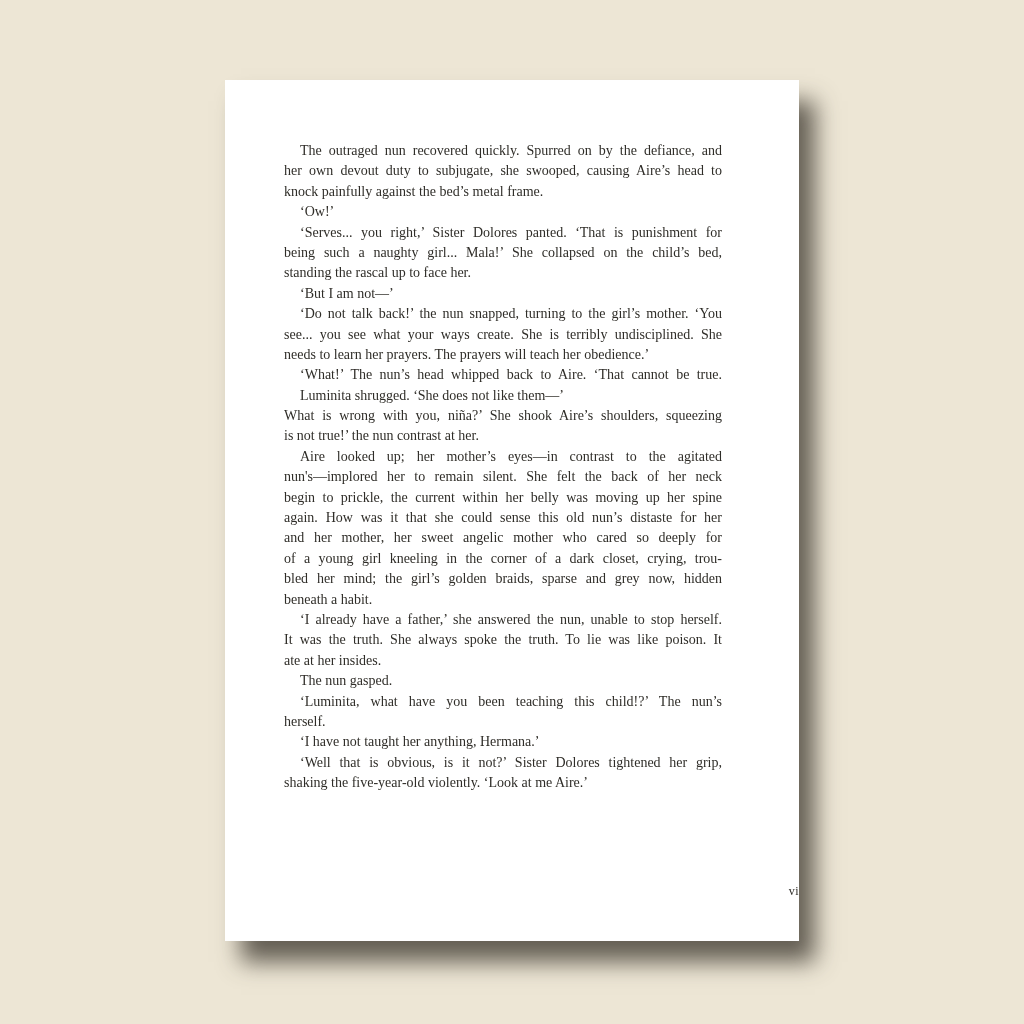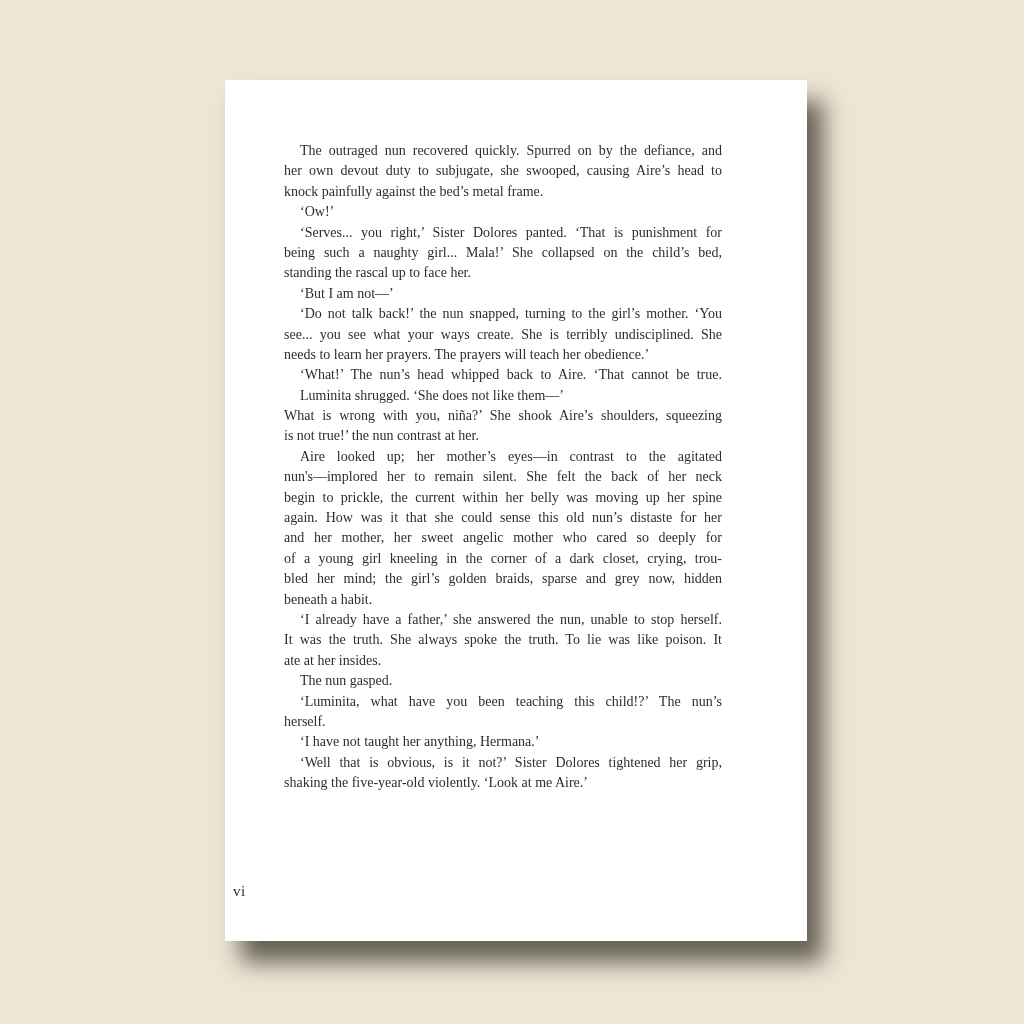--- a/index.html
+++ b/index.html
@@ -14,21 +14,20 @@
     overflow: hidden;
   }
   .book-page {
     position: absolute;
     left: 225px;
     top: 80px;
     width: 574px;
     height: 861px;
     background: var(--page, #FFFFFF);
     box-shadow: 16px 21px 22px var(--shadow, rgba(62,57,47,0.78));
-    padding-left: 8px;
   }
   .text-block {
     position: absolute;
     left: 59px;
     top: 61px;
     width: 438px;
     font-family: "Liberation Serif", serif;
     font-size: 14px;
     color: var(--text, #2F2D28);
   }
@@ -41,28 +40,28 @@
     overflow: visible;
   }
   .line.just {
     text-align-last: justify;
   }
   .line.indent {
     text-indent: 16px;
   }
   .folio {
     position: absolute;
-    left: 8px;
+    left: 17px;
     right: 0;
     top: 801px;
     height: 20px;
     line-height: 20px;
-    text-align: left;
+    text-align: right;
     font-family: "Liberation Serif", serif;
-    font-size: 15px;
+    font-size: 12px;
     color: var(--text, #2F2D28);
     letter-spacing: 0.5px;
   }
 </style>
 </head>
 <body>
 
 <div class="canvas">
   <div class="book-page">
     <div class="text-block">

